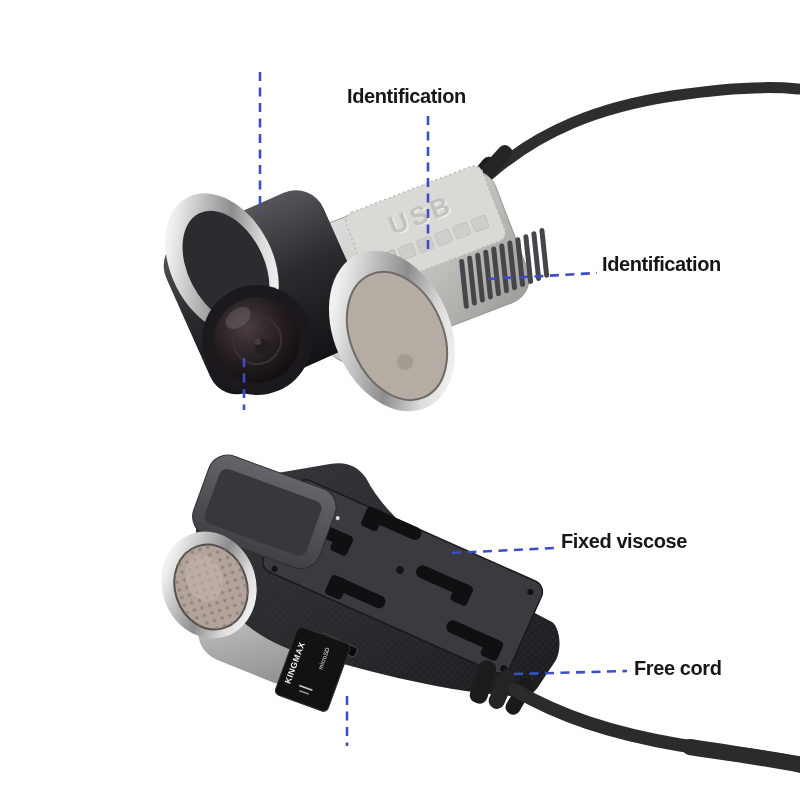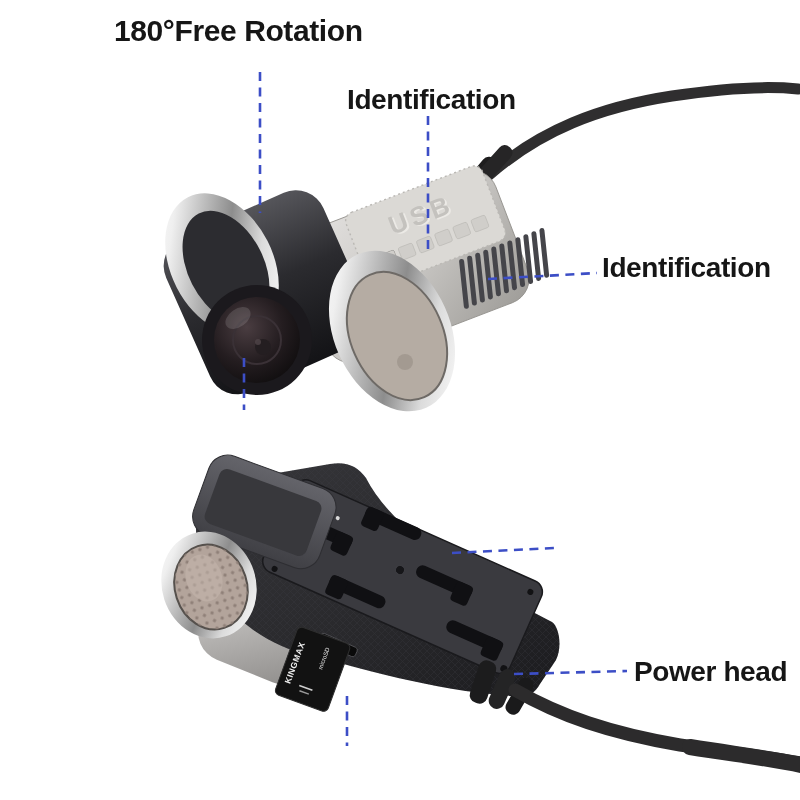--- a/index.html
+++ b/index.html
@@ -1,21 +1,21 @@
 <!DOCTYPE html>
 <html style="--background: #ffffff; --label-text: #161616; --leader-line: #3c4ec6;"><head>
 <meta charset="utf-8">
 <style>
   html,body{margin:0;padding:0}
   .canvas{position:relative;width:800px;height:800px;background:var(--background,#ffffff);
           font-family:"Liberation Sans",sans-serif;overflow:hidden}
   .canvas svg{position:absolute;left:0;top:0}
   svg text{font-family:"Liberation Sans",sans-serif}
   .lbl{position:absolute;font-weight:700;color:var(--label-text,#161616);
-       font-size:28px;letter-spacing:-0.4px;white-space:nowrap;line-height:1}
+       font-size:20px;letter-spacing:-0.4px;white-space:nowrap;line-height:1}
   .lbl-lg{font-size:30px}
   .leader{stroke:var(--leader-line,#3c4ec6);stroke-width:2.6;fill:none;stroke-dasharray:9 6.5}
 </style>
 </head>
 <body>
 
 <div class="canvas">
 
 <svg width="800" height="800" viewBox="0 0 800 800">
   <defs>
@@ -204,18 +204,18 @@
     <line class="leader" x1="260" y1="72" x2="260" y2="213"></line>
     <line class="leader" x1="428" y1="116" x2="428" y2="252"></line>
     <line class="leader" x1="488" y1="279" x2="597" y2="273"></line>
     <line class="leader" x1="244" y1="358" x2="244" y2="410"></line>
     <line class="leader" x1="452" y1="553" x2="554" y2="548"></line>
     <line class="leader" x1="514" y1="674" x2="627" y2="671"></line>
     <line class="leader" x1="347" y1="696" x2="347" y2="746"></line>
   </g>
 </svg>
 
-<div class="lbl lbl-lg" style="left:114px;top:16px">180°Free Rotation</div>
 <div class="lbl" style="left:347px;top:86px">Identification</div>
 <div class="lbl" style="left:602px;top:254px">Identification</div>
-<div class="lbl" style="left:634px;top:658px">Power head</div>
+<div class="lbl" style="left:561px;top:531px">Fixed viscose</div>
+<div class="lbl" style="left:634px;top:658px">Free cord</div>
 
 </div>
 
 </body></html>

